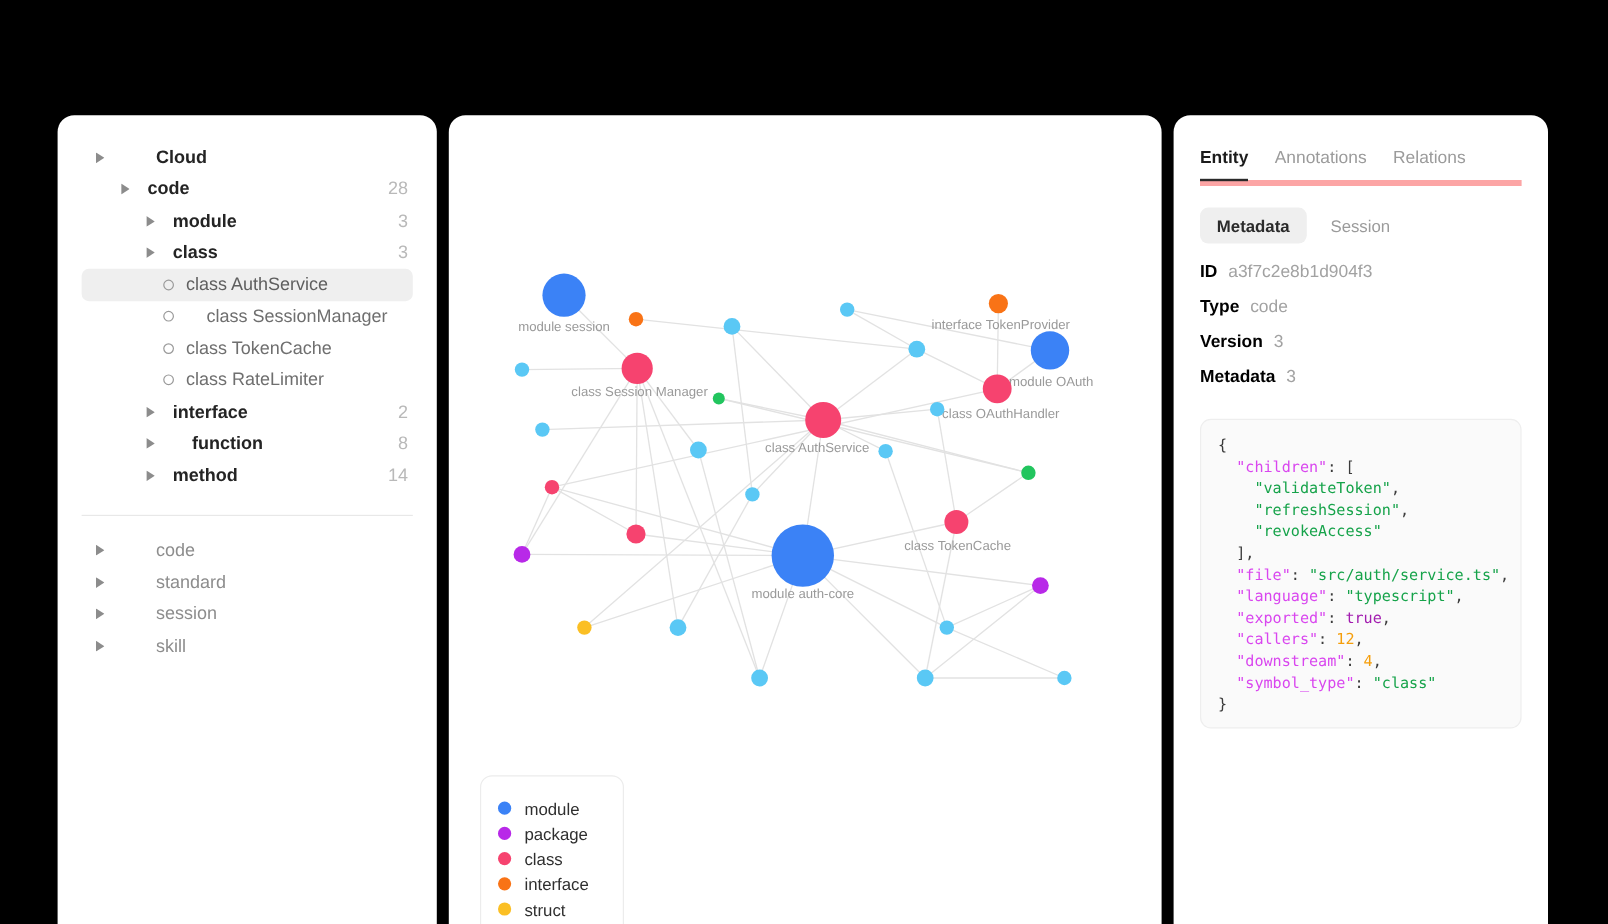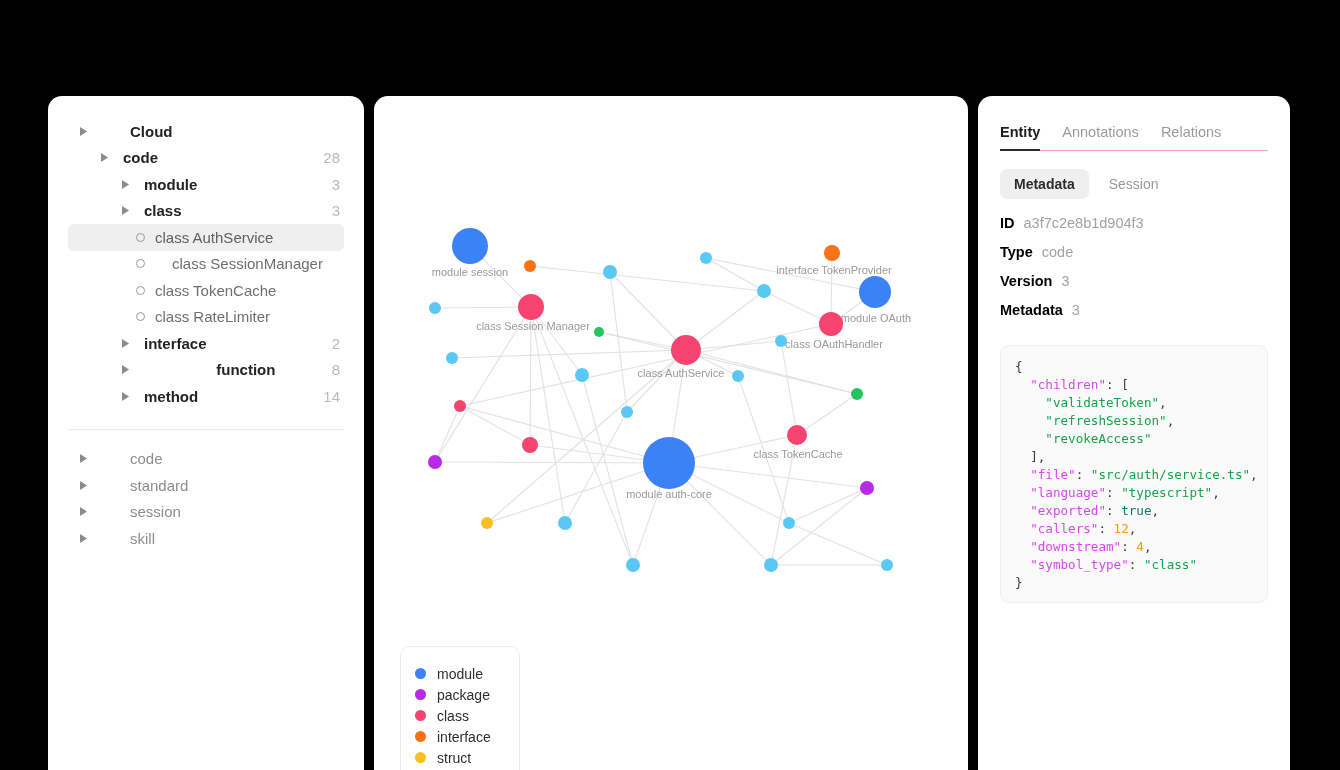--- a/index.html
+++ b/index.html
@@ -78,21 +78,21 @@
     border: 1px solid #ececec;
     border-radius: 10px;
     padding: 16px 14px 14px 14px;
   }
   .legend-item { display: flex; align-items: center; height: 21px; }
   .legend-dot { width: 11px; height: 11px; border-radius: 50%; margin-right: 11px; flex: 0 0 11px; }
   .legend-text { font-size: 14px; color: #2f2f2f; }
 
   
   .detail-inner { padding: 28px 22px 0 22px; }
-  .tabs { display: flex; gap: 22px; border-bottom: 1px solid #fca5a5; }
+  .tabs { display: flex; gap: 22px; border-bottom: 5px solid #fca5a5; }
   .tab {
     font-size: 14.5px; color: #9b9b9b;
     padding-bottom: 10px; position: relative; cursor: pointer;
   }
   .tab.active { color: #1c1c1c; font-weight: 700; }
   .tab.active::after {
     content: ""; position: absolute; left: 0; right: 0; bottom: -1px;
     height: 2px; background: #2a2a2a;
   }
   .segmented { display: flex; gap: 6px; margin-top: 18px; }
@@ -117,21 +117,21 @@
   .code-box pre {
     font-family: "DejaVu Sans Mono", monospace;
     font-size: 12.6px;
     line-height: 18px;
     color: #3b3b3b;
     white-space: pre;
   }
   .k-key  { color: #d946ef; }
   .k-str  { color: #16a34a; }
   .k-num  { color: #f59e0b; }
-  .k-bool { color: #0f766e; }
+  .k-bool { color: #a21caf; }
   .k-pun  { color: #3b3b3b; }
 </style>
 </head>
 <body>
 
 <div class="stage">
 
   <div class="panel" id="sidebar-panel">
     <div class="tree" id="tree-upper">
         <div class="tree-row ind-0 bold">
@@ -201,21 +201,21 @@
           </span>
           <span class="label" style="margin-left: 8px;">interface</span>
           <span class="count">2</span>
         </div>
         <div class="tree-row ind-2 bold">
           <span class="caret">
             <svg width="7" height="9" viewBox="0 0 7 9">
               <path d="M0 0 L7 4.5 L0 9 Z" fill="currentColor"></path>
             </svg>
           </span>
-          <span class="label" style="margin-left: 24px; text-align: center;">function</span>
+          <span class="label" style="margin-left: 24px;">function</span>
           <span class="count">8</span>
         </div>
         <div class="tree-row ind-2 bold">
           <span class="caret">
             <svg width="7" height="9" viewBox="0 0 7 9">
               <path d="M0 0 L7 4.5 L0 9 Z" fill="currentColor"></path>
             </svg>
           </span>
           <span class="label" style="margin-left: 8px;">method</span>
           <span class="count">14</span>

